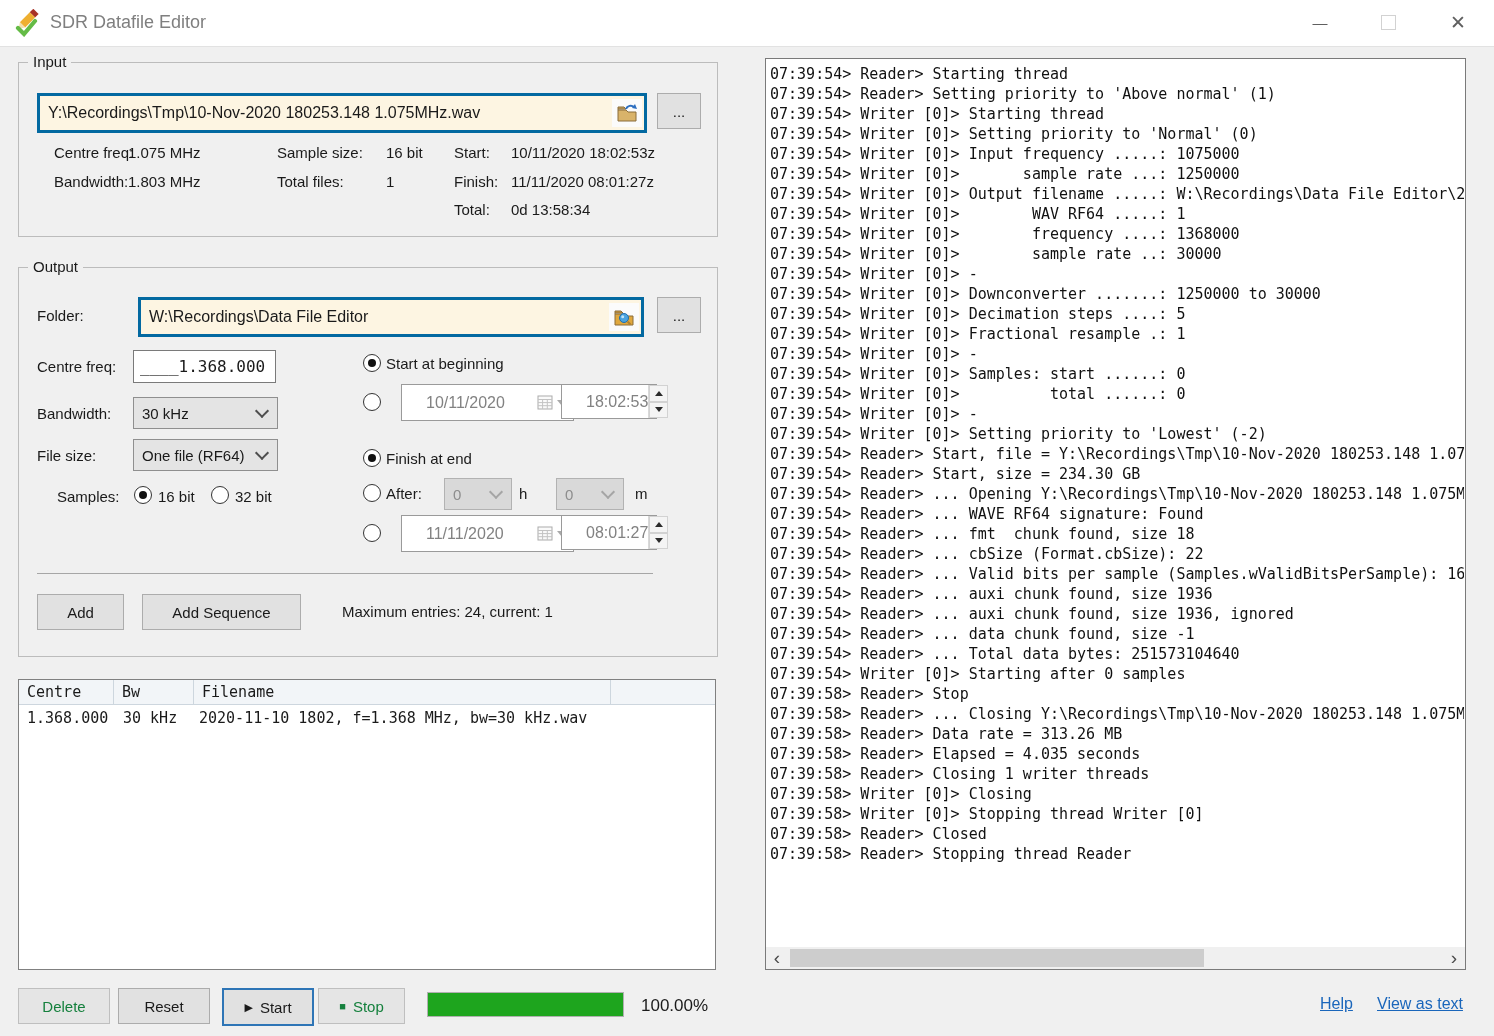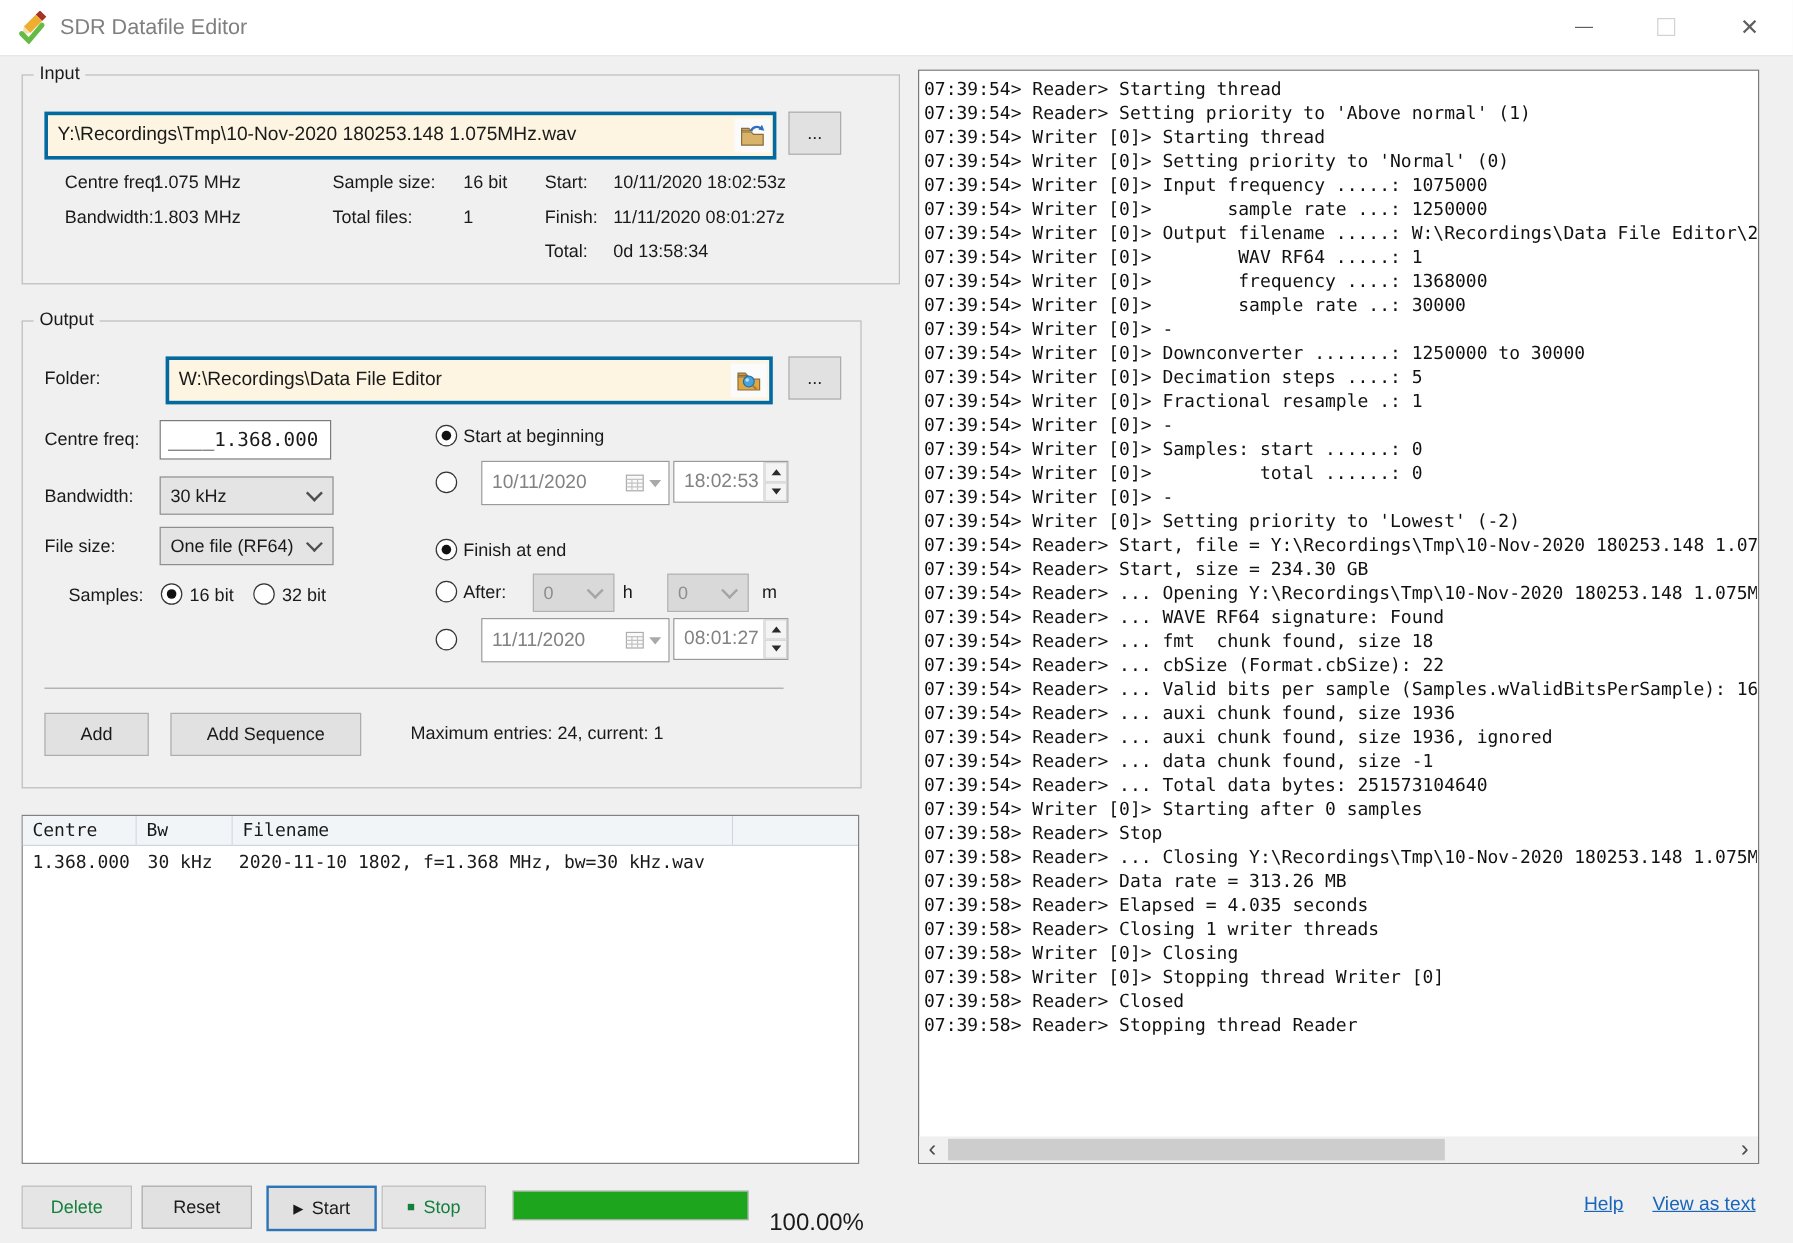--- a/index.html
+++ b/index.html
@@ -24,21 +24,21 @@
   
   .combo{position:absolute;background:#e4e4e4;border:1px solid #8f8f8f;display:flex;align-items:center;font-size:15px;}
   .combo .ctxt{padding-left:8px;flex:1;white-space:nowrap;}
   .chev{width:8px;height:8px;border-right:2px solid #4e4e4e;border-bottom:2px solid #4e4e4e;transform:rotate(45deg);margin:-4px 10px 0 0;flex:none;}
   .combo.disabled{background:#d9d9d9;border-color:#b2b2b2;color:#8d8d8d;}
   .combo.disabled .chev{border-color:#a5a5a5;}
   
   .radio{position:absolute;width:18px;height:18px;border:1px solid #333;border-radius:50%;background:#fff;box-sizing:border-box;}
   .radio.checked::after{content:"";position:absolute;left:4px;top:4px;width:8px;height:8px;border-radius:50%;background:#111;}
   
-  .datefield,.timefield{position:absolute;background:#fff;border:1px solid #9a9a9a;display:flex;align-items:center;font-size:16px;color:#828282;}
+  .datefield,.timefield{position:absolute;background:#fff;border:1px solid #9a9a9a;display:flex;align-items:center;font-size:16px;color:#828282;padding-left:16px;}
   .datefield .dtxt{padding-left:8px;flex:1;}
   .timefield .ttxt{padding-left:8px;flex:1;}
   .cal-wrap{display:flex;align-items:center;margin-right:6px;flex:none;}
   .tri-down-s{width:0;height:0;border-left:5px solid transparent;border-right:5px solid transparent;border-top:6px solid #a9a9a9;margin-left:4px;}
   .spinner{width:19px;height:100%;display:flex;flex-direction:column;flex:none;border-left:1px solid #d9d9d9;}
   .spin-btn{flex:1;background:#f4f4f4;border:1px solid #d2d2d2;display:flex;align-items:center;justify-content:center;}
   .tri-up{width:0;height:0;border-left:4px solid transparent;border-right:4px solid transparent;border-bottom:5px solid #2b2b2b;}
   .tri-down{width:0;height:0;border-left:4px solid transparent;border-right:4px solid transparent;border-top:5px solid #2b2b2b;}
   
   #playlist{position:absolute;left:18px;top:679px;width:698px;height:291px;background:#fff;border:1px solid #808080;box-sizing:border-box;}
@@ -72,21 +72,21 @@
     </svg>
   </span>
   <span id="title-text">SDR Datafile Editor</span>
   <span class="winbtn" style="left:1290px;font-size:15px;">—</span>
   <span class="winbtn" style="left:1358px;">
       <span style="display:inline-block;width:13px;height:13px;border:1px solid #d2d2d2;"></span>
     </span>
   <span class="winbtn" style="left:1428px;font-size:19px;">✕</span>
 </div>
 
-<div class="groupbox" style="left:18px;top:62px;width:698px;height:173px;padding-left:32px;">
+<div class="groupbox" style="left:18px;top:62px;width:698px;height:173px;">
   <span class="grouplabel">Input</span>
 
   <div class="pathfield" style="left:18px;top:30px;width:604px;height:34px;">
     <span class="ptxt">Y:\Recordings\Tmp\10-Nov-2020 180253.148 1.075MHz.wav</span>
     <span class="field-icon-btn">
       <svg width="22" height="20" viewBox="0 0 22 20">
         <path d="M2 7 h8 l2 2 h8 v9 h-18 z" fill="#d9b36a" stroke="#8a6d3b" stroke-width="1"></path>
         <path d="M2 7 v-3 h6 l2 2 h-8" fill="#c9a55c" stroke="#8a6d3b" stroke-width="1"></path>
         <path d="M10 6 a5 5 0 0 1 8 -2" fill="none" stroke="#2e6fc0" stroke-width="2"></path>
         <polygon points="19,1 21,6 16,5" fill="#2e6fc0"></polygon>
@@ -291,16 +291,16 @@
   <span class="glyph">▶</span>
     <span>Start</span>
 </div>
 <div class="btn disabled" style="left:318px;top:988px;width:85px;height:34px;">
   <span class="glyph">■</span>
     <span>Stop</span>
 </div>
 <div id="progress">
   <div id="progress-fill" style="width: 100%;"></div>
 </div>
-<span class="lbl" style="left:641px;top:996px;font-size:20px;margin-top:12px;">100.00%</span>
+<span class="lbl" style="left:641px;top:996px;font-size:17px;">100.00%</span>
 
 <a class="link" style="left:1320px;">Help</a>
 <a class="link" style="left:1377px;">View as text</a>
 
 </body></html>

